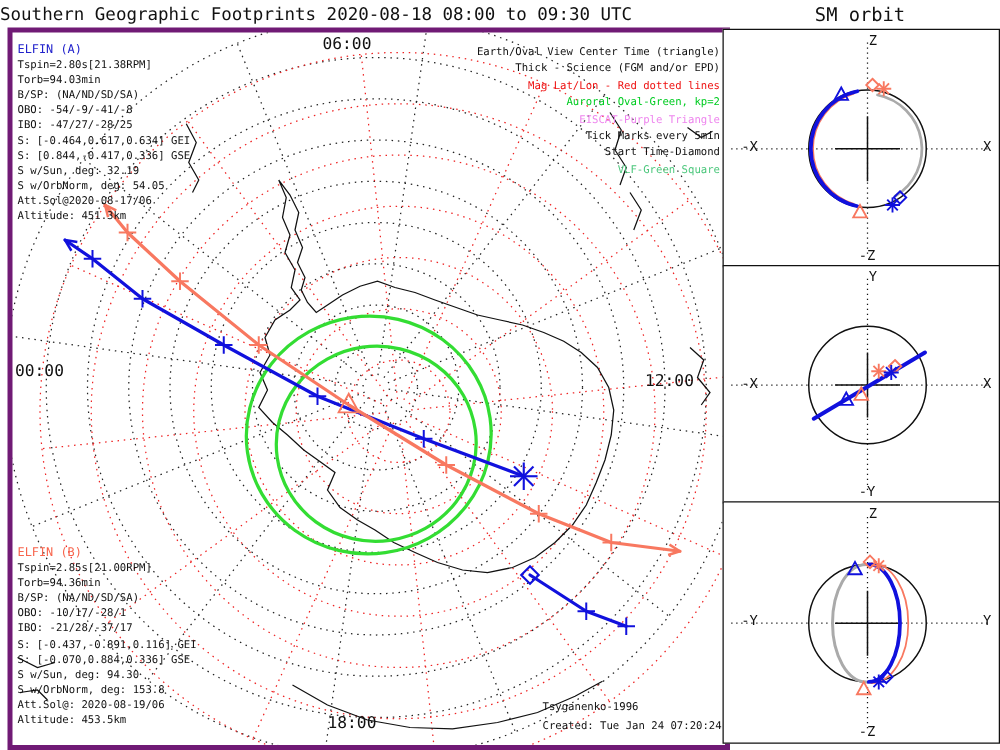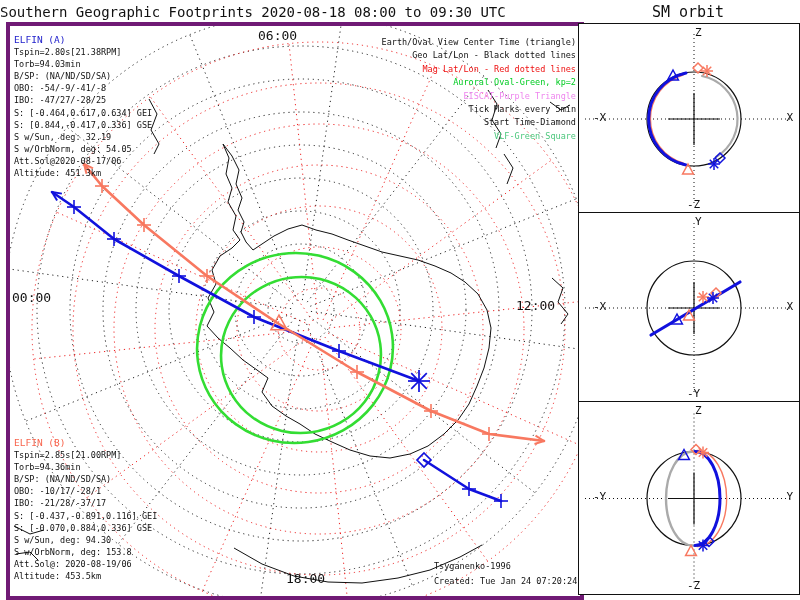--- a/index.html
+++ b/index.html
@@ -13,21 +13,21 @@
   .info{position:absolute;font-size:8.5px;line-height:12.1px;white-space:nowrap;}
   .info .hd{font-size:9.5px;}
   .info-a{left:4px;top:8px;}
   .info-b{left:4px;top:411px;}
   .legend{position:absolute;right:4px;top:10px;text-align:right;font-size:8.5px;
           line-height:13.4px;white-space:nowrap;}
   .mlt{position:absolute;font-size:13px;}
   .mlt-top{left:248px;top:2px;}
   .mlt-left{left:2px;top:264px;}
   .mlt-right{left:506px;top:272px;}
-  .mlt-bottom{left:276px;top:545px;}
+  .mlt-bottom{left:252px;top:545px;}
   .footer{position:absolute;left:424px;top:533px;font-size:8.5px;line-height:15px;white-space:nowrap;}
   .orbit-panel{position:absolute;left:578px;width:220px;border:1px solid #111;background:#fff;}
   .orbit-panel svg{position:absolute;left:0;top:0;}
   .axlbl{position:absolute;font-size:11px;}
   .ax-top{left:116px;top:2px;}
   .ax-bottom{left:108px;bottom:2px;}
   .ax-left{left:14px;top:46%;}
   .ax-right{right:6px;top:46%;}
 </style>
 </head>
@@ -169,21 +169,21 @@
         <div>IBO: -21/28/-37/17</div>
         <div>S: [-0.437,-0.891,0.116] GEI</div>
         <div>S: [-0.070,0.884,0.336] GSE</div>
         <div>S w/Sun, deg: 94.30</div>
         <div>S w/OrbNorm, deg: 153.8</div>
         <div>Att.Sol@: 2020-08-19/06</div>
         <div>Altitude: 453.5km</div>
       </div>
     <div class="legend" id="legend-box">
         <div style="color: rgb(17, 17, 17);">Earth/Oval View Center Time (triangle)</div>
-        <div style="color: rgb(17, 17, 17);">Geo Lat/Lon - Black dotted lines</div>
+        <div style="color: rgb(17, 17, 17);">Thick - Science (FGM and/or EPD)</div>
         <div style="color: rgb(238, 17, 17);">Mag Lat/Lon - Red dotted lines</div>
         <div style="color: rgb(0, 204, 34);">Auroral Oval-Green, kp=2</div>
         <div style="color: rgb(238, 133, 238);">EISCAT-Purple Triangle</div>
         <div style="color: rgb(17, 17, 17);">Tick Marks every 5min</div>
         <div style="color: rgb(17, 17, 17);">Start Time-Diamond</div>
         <div style="color: rgb(76, 199, 124);">VLF-Green Square</div>
       </div>
 
     <div class="mlt mlt-top">06:00</div>
     <div class="mlt mlt-left">00:00</div>

